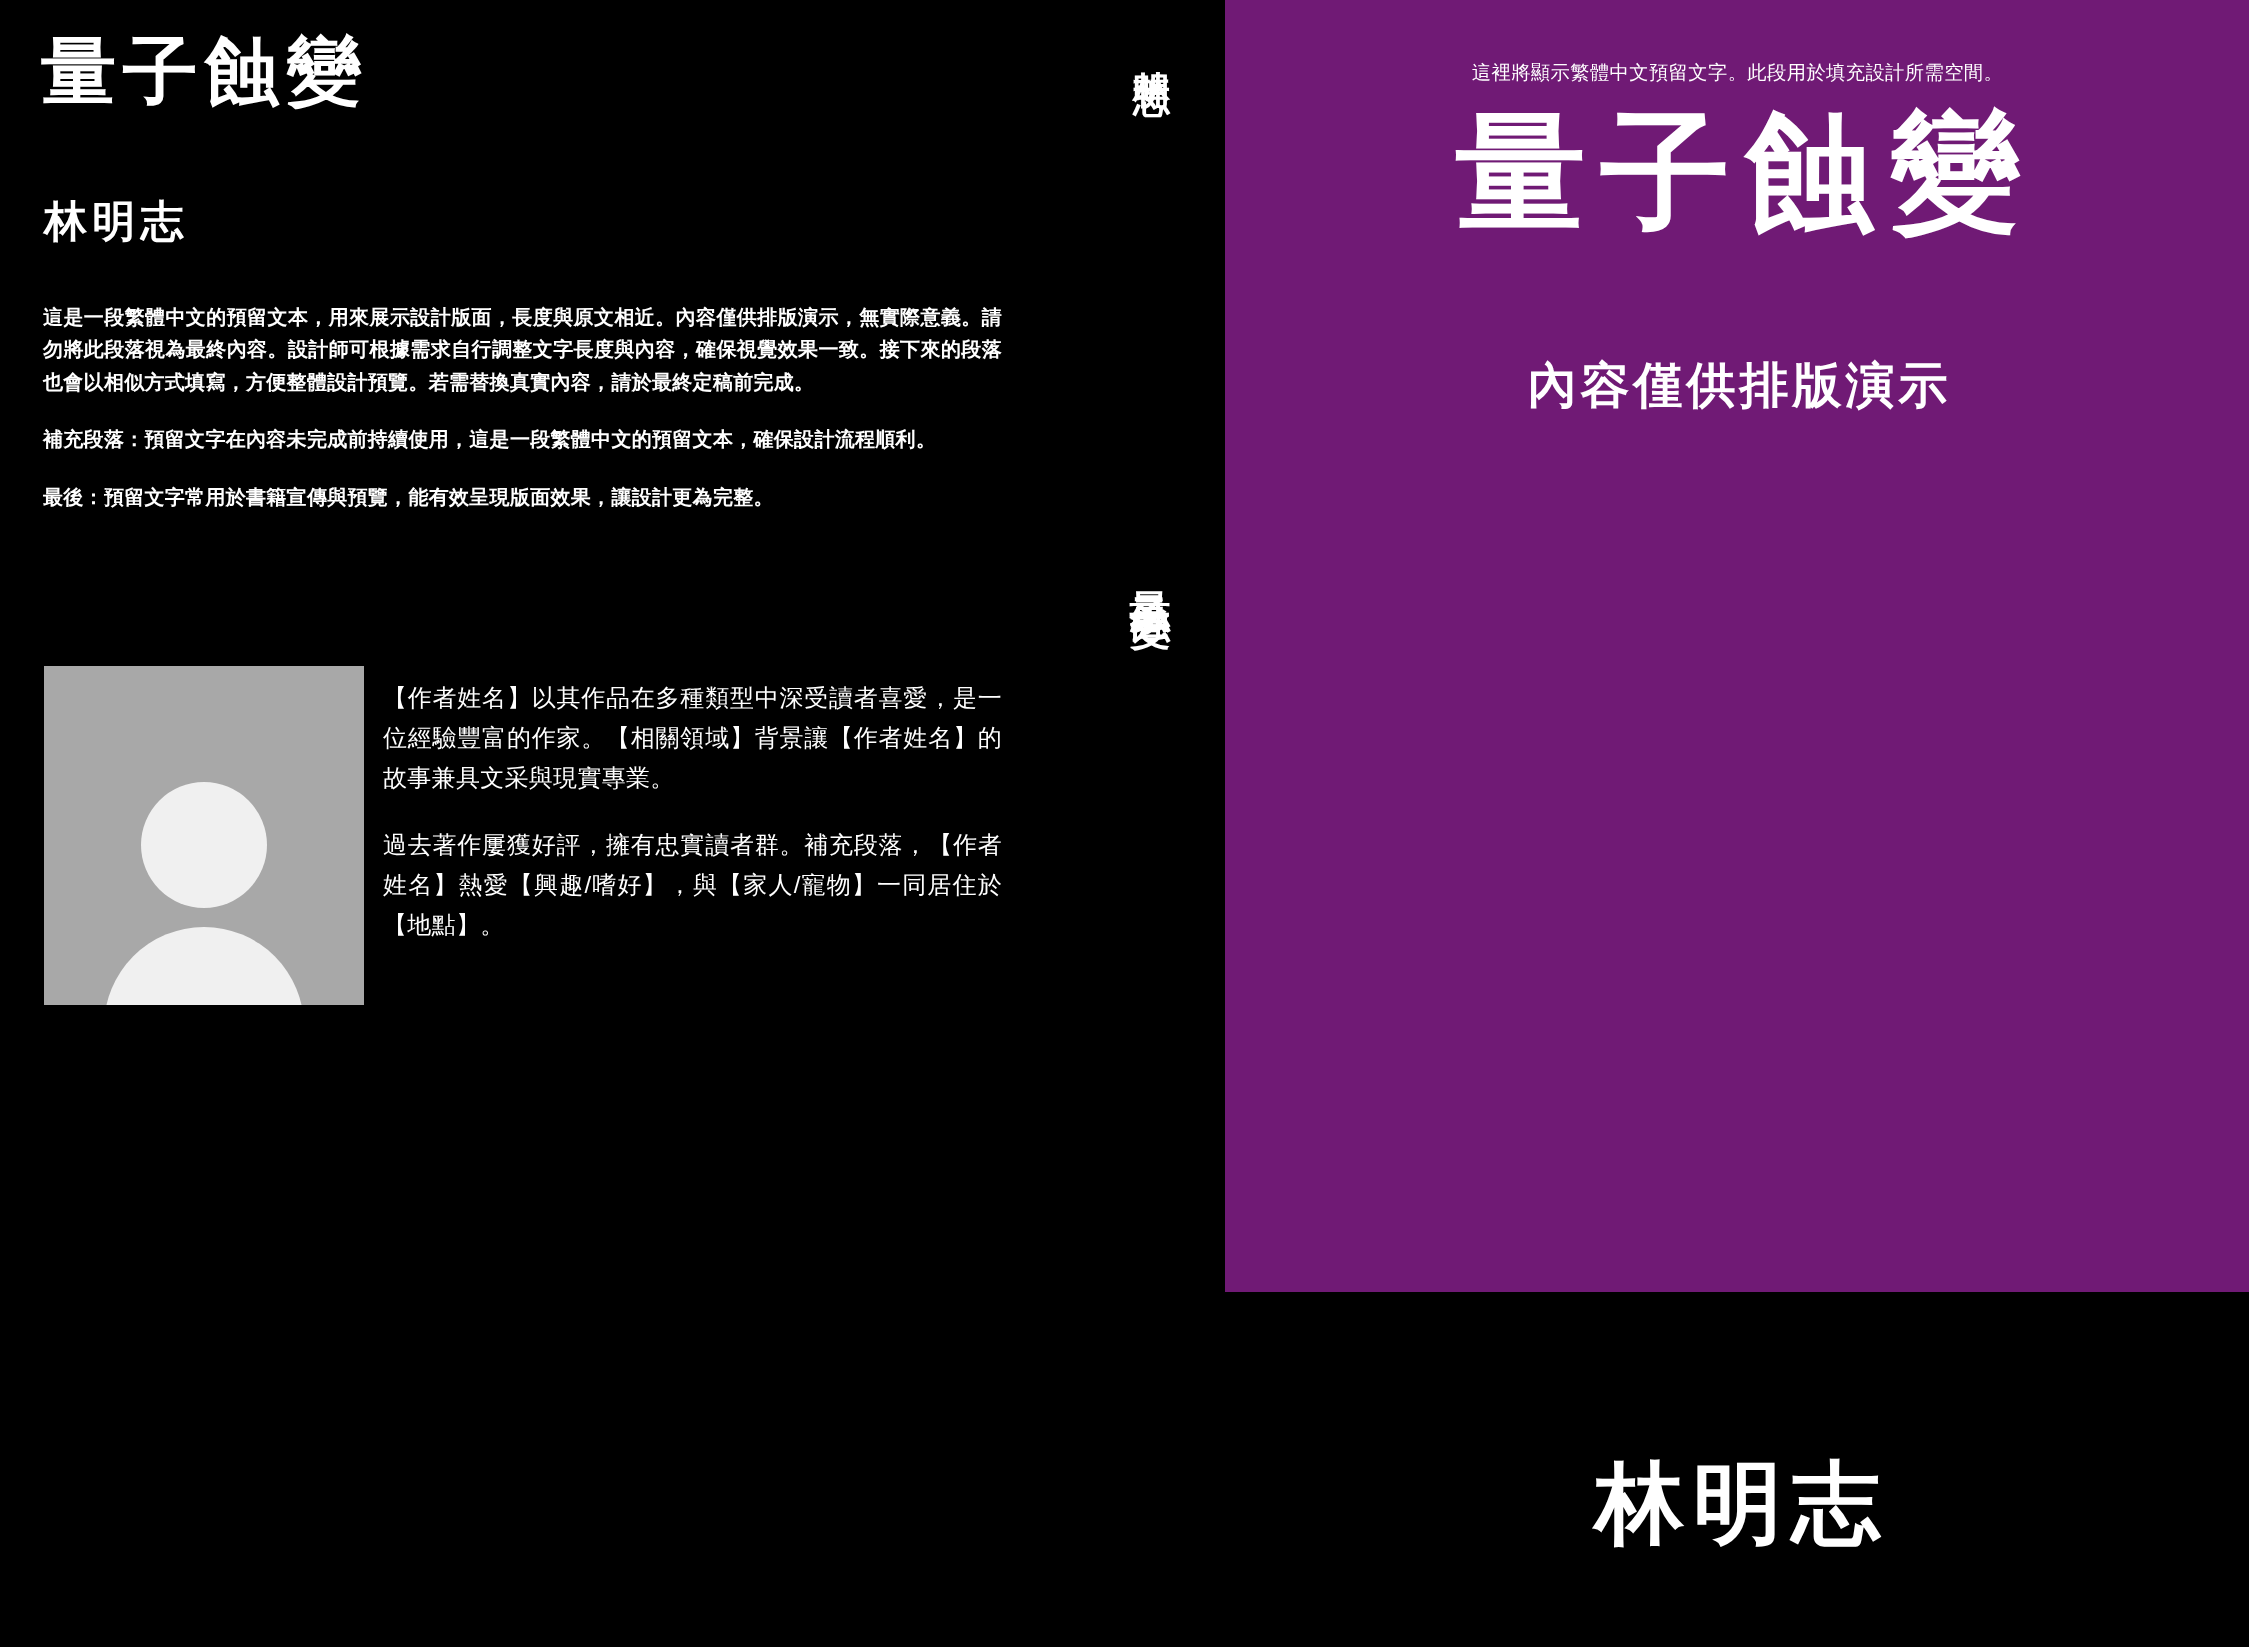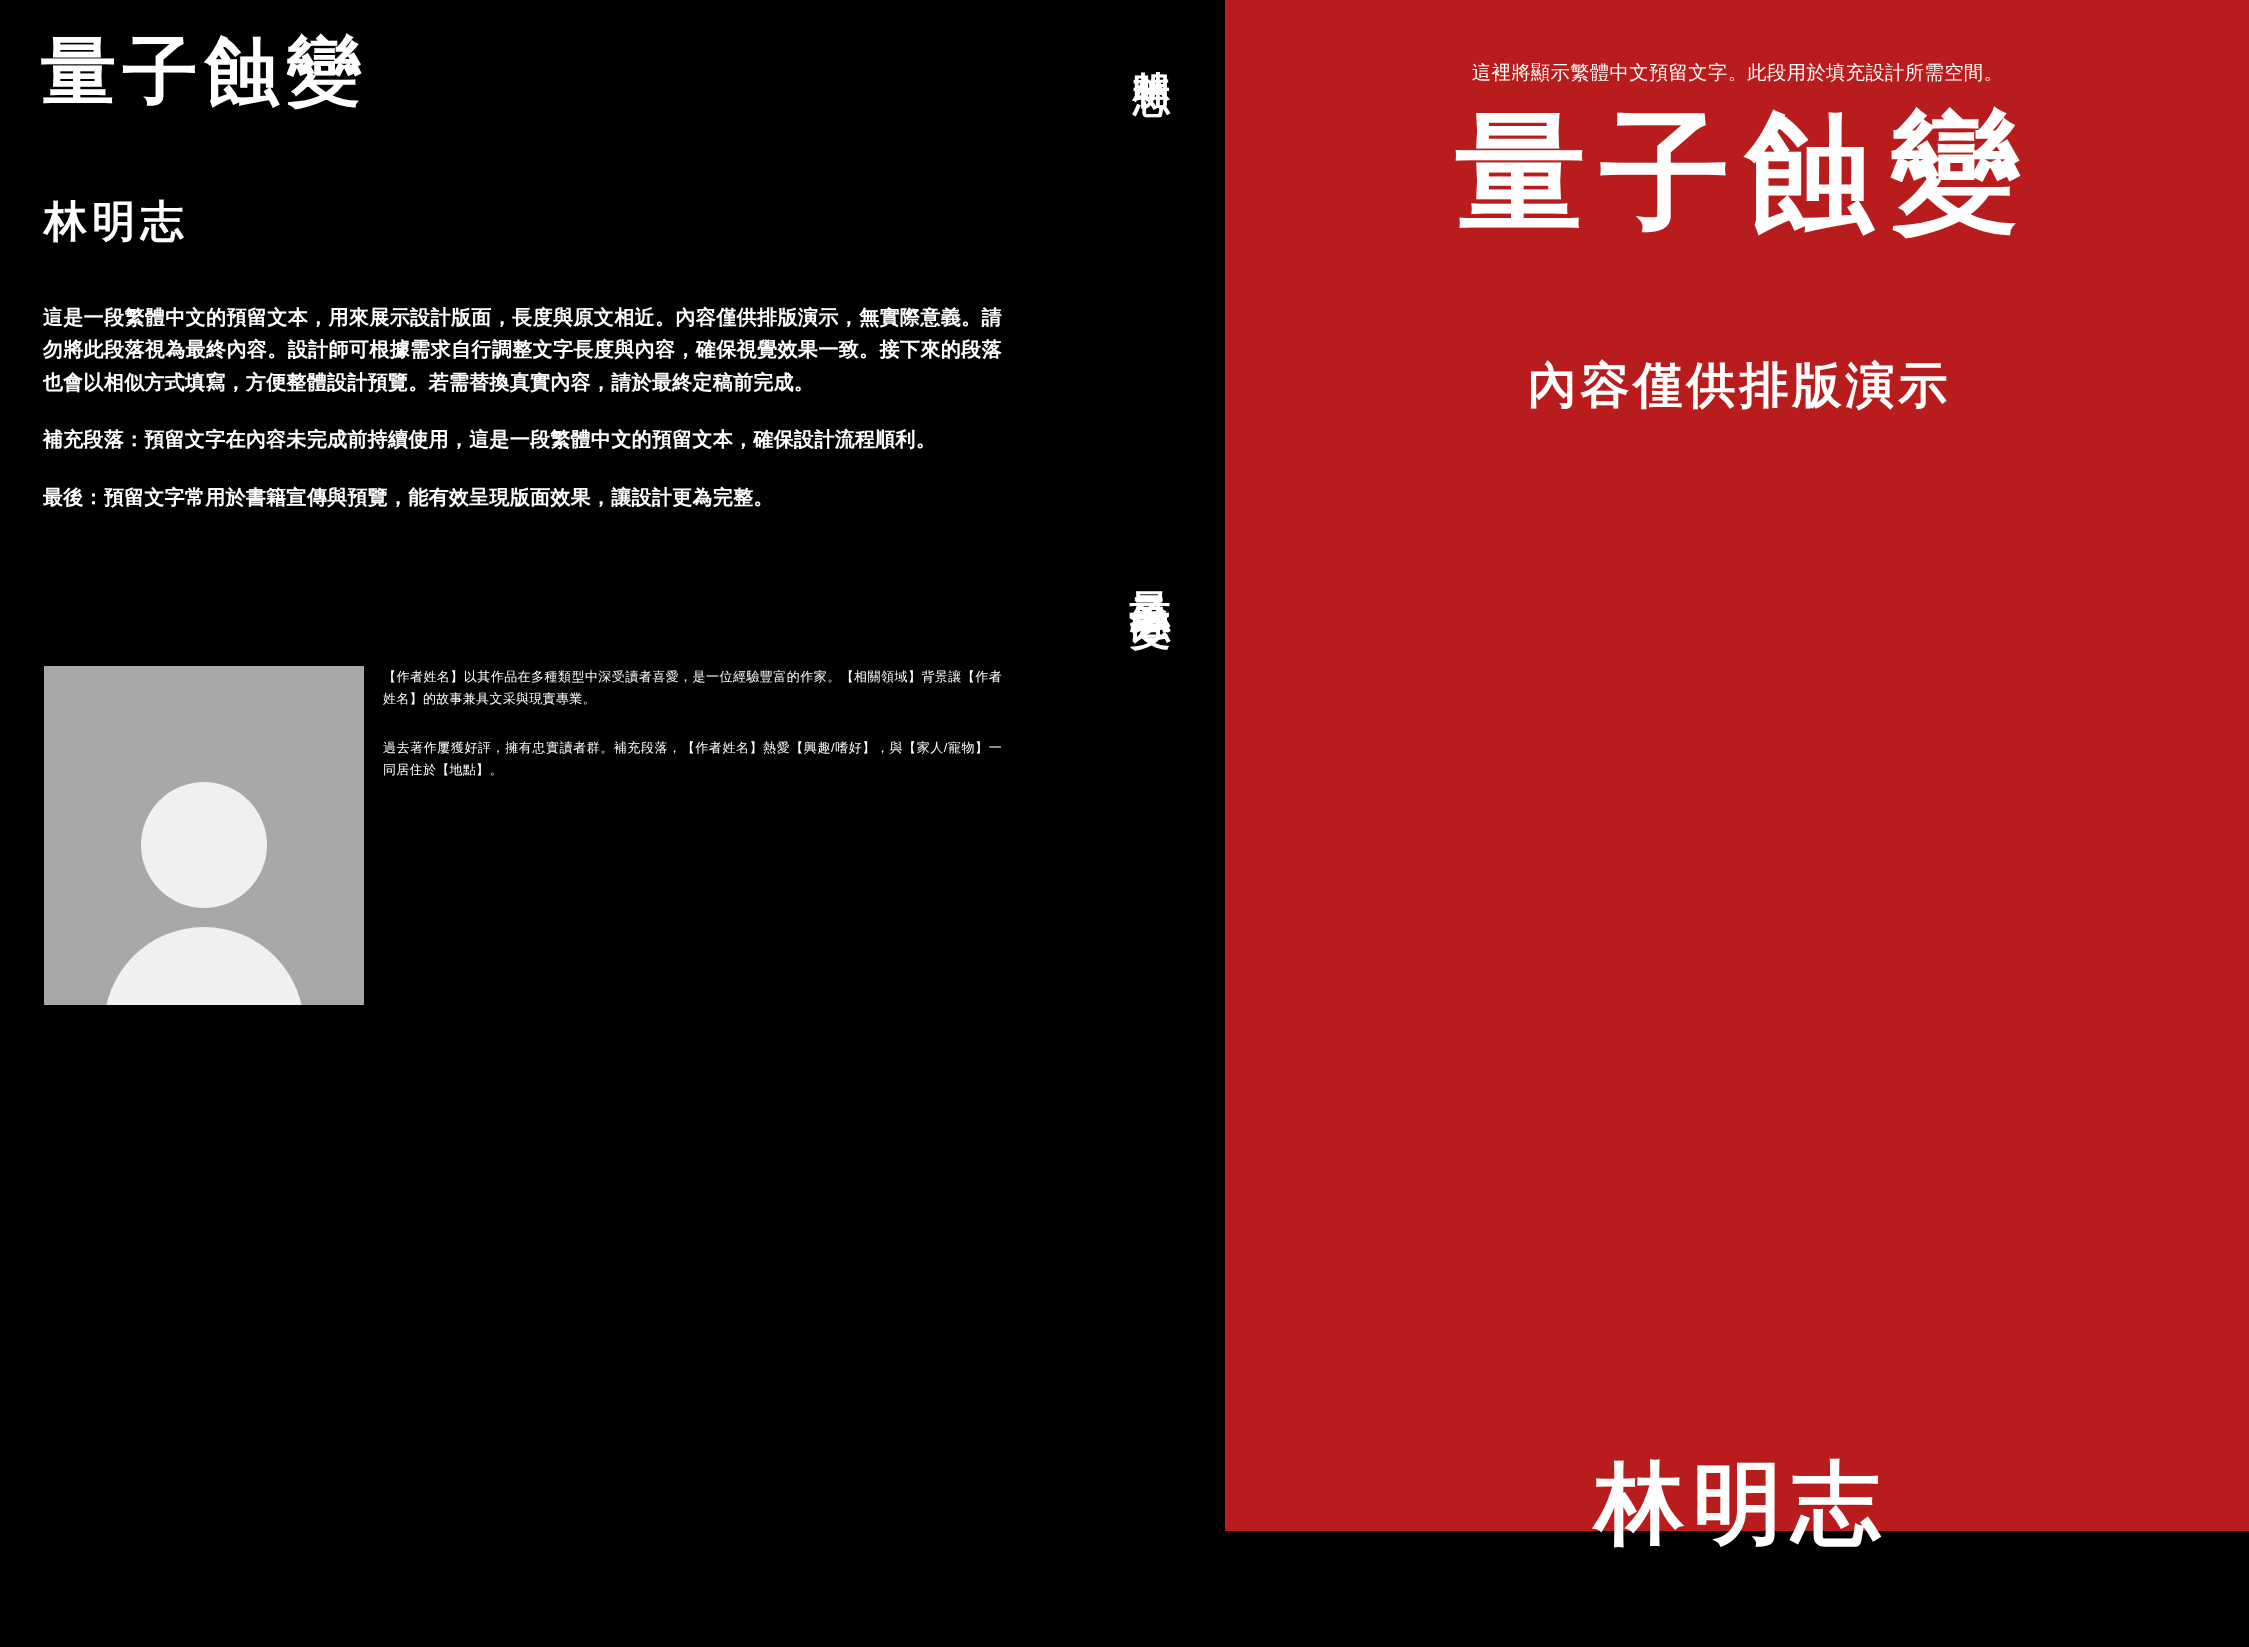--- a/index.html
+++ b/index.html
@@ -102,22 +102,22 @@
     background: #f0f0f0;
   }
 
   #author-bio {
     position: absolute;
     left: 339px;
     top: 0;
     width: 619px;
   }
   #author-bio p {
-    margin: 0 0 28px 0;
-    font-size: 13px;
+    margin: 12px 0 28px 0;
+    font-size: 24px;
     line-height: 1.66;
     letter-spacing: 0.3px;
     text-align: justify;
   }
   #author-bio p:last-child {
     margin-bottom: 0;
   }
 
   
   #spine {
@@ -147,22 +147,22 @@
     font-size: 41px;
     letter-spacing: 5.3px;
   }
 
   
   #front-cover {
     position: absolute;
     left: 1225px;
     top: 0;
     width: 1025px;
-    height: 1531px;
-    background: #b91c1c;
+    height: 1292px;
+    background: #701a75;
   }
 
   #front-tagline {
     position: absolute;
     left: 0;
     top: 59px;
     width: 1025px;
     text-align: center;
     font-size: 19.3px;
     letter-spacing: 0.4px;

